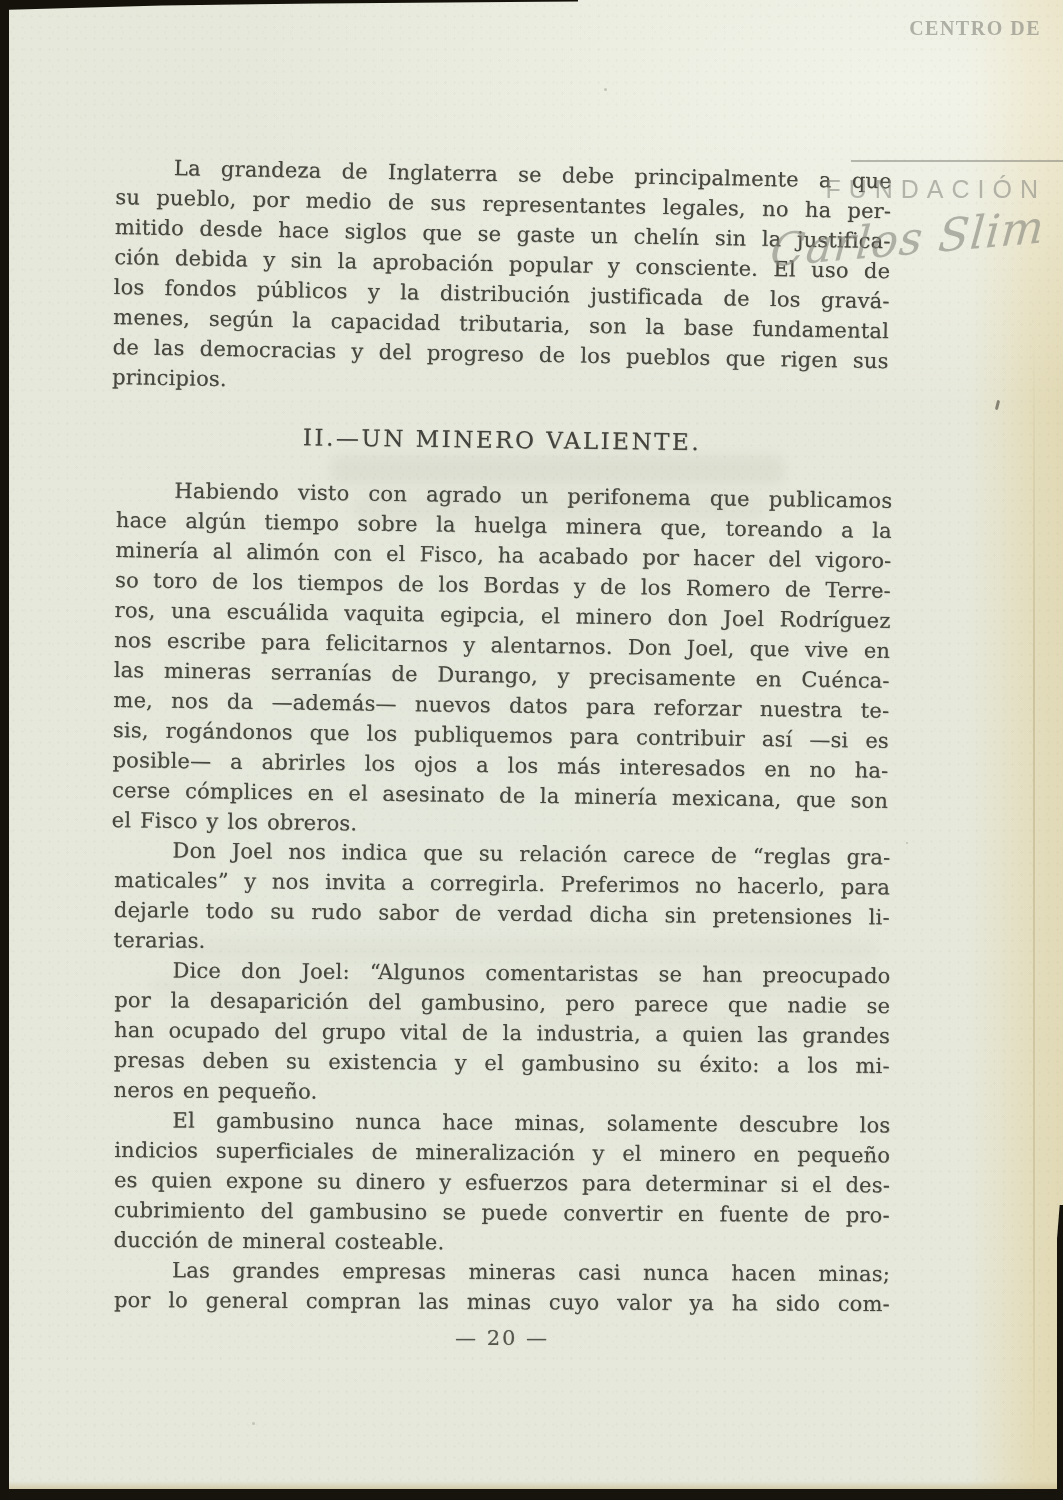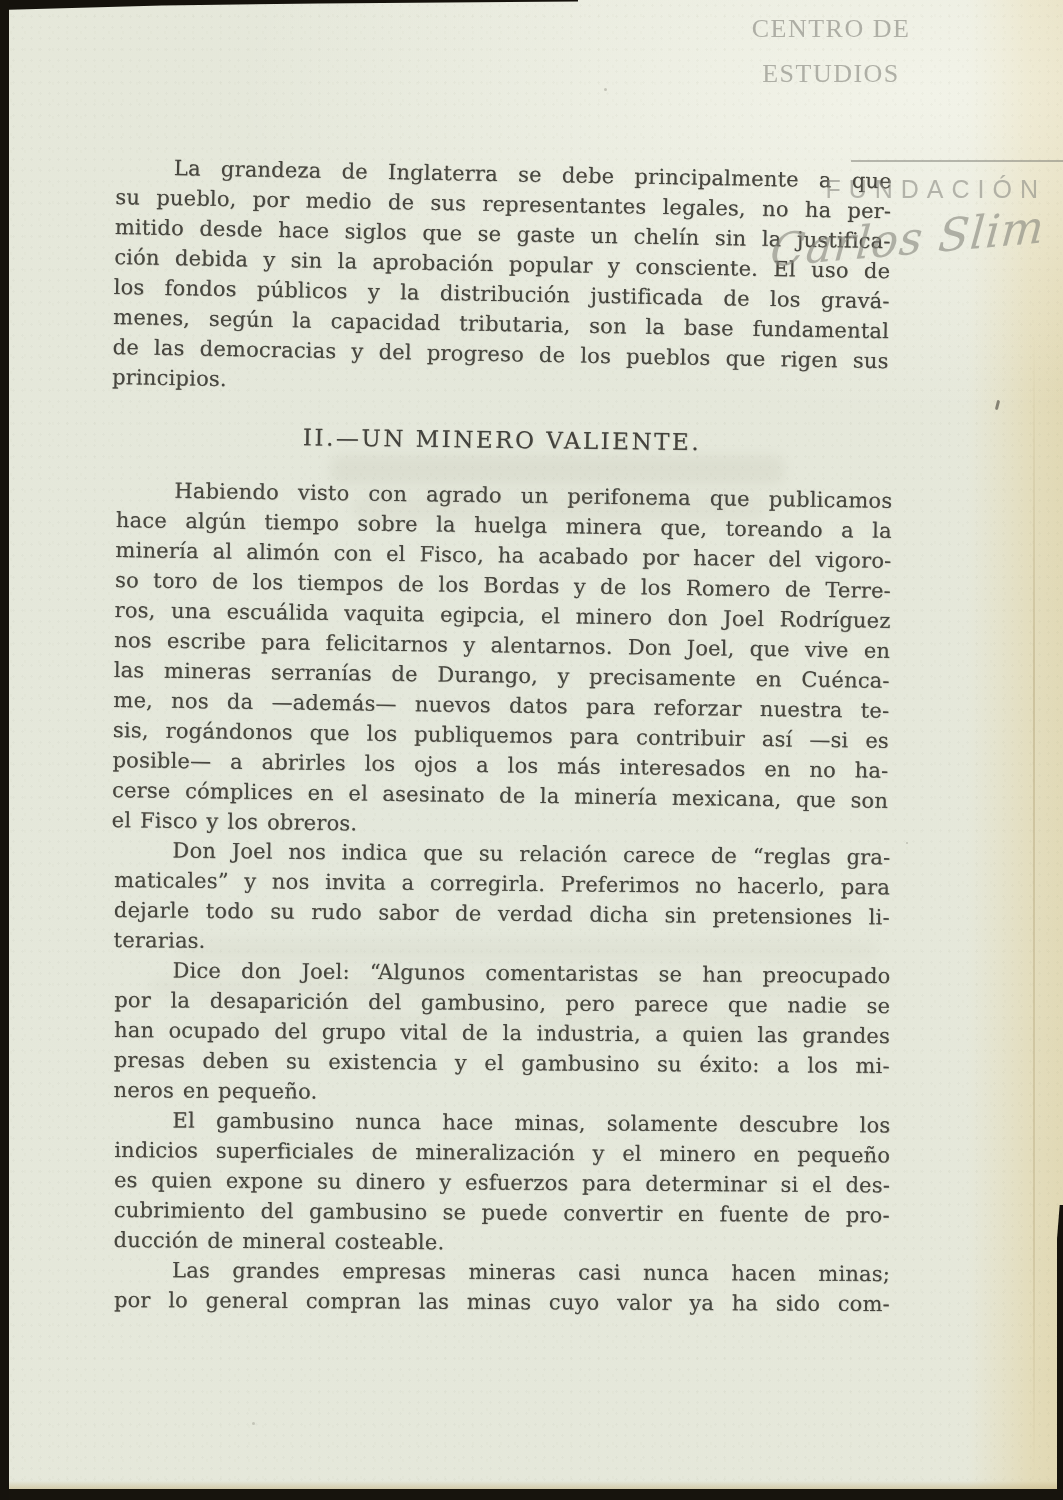--- a/index.html
+++ b/index.html
@@ -49,24 +49,25 @@
   
   .speck{position:absolute;background:rgba(92,90,78,0.7);z-index:3;}
   .s1{left:996px;top:400px;width:3px;height:10px;border-radius:2px;transform:rotate(14deg);}
   .s2{left:604px;top:88px;width:3px;height:3px;border-radius:50%;opacity:.4;}
   .s3{left:252px;top:1422px;width:3px;height:3px;border-radius:50%;opacity:.35;}
   .s4{left:906px;top:842px;width:2px;height:2px;border-radius:50%;opacity:.4;}
 
   
   .wm{position:absolute;z-index:8;pointer-events:none;}
   .wm-org{
-    right:22px;top:6px;width:420px;text-align:center;
+    right:22px;top:6px;width:420px;text-align:right;
     font-family:"Liberation Serif","DejaVu Serif",serif;
-    font-size:26px;line-height:45px;letter-spacing:1.5px;
+    font-size:20px;line-height:45px;letter-spacing:1.5px;
     color:rgba(134,134,126,0.62);
+    font-weight:bold;
   }
   .wm-rule{right:0;top:160px;width:212px;height:2px;background:rgba(122,122,114,0.5);}
   .wm-foundation{
     right:17px;top:175px;
     font-family:Liberation Sans, sans-serif;
     font-size:25px;letter-spacing:8px;font-weight:400;
     color:rgba(142,142,134,0.62);
   }
   .wm-signature{
     right:16px;top:200px;
@@ -118,21 +119,20 @@
   <div class="texture"></div>
 
   <div class="ghost g1"></div>
   <div class="ghost g2"></div>
   <div class="ghost g3"></div>
   <div class="ghost g4"></div>
   <div class="ghost g5"></div>
 
   <div class="wm wm-org">
     <div>CENTRO DE</div>
-    <div>ESTUDIOS</div>
   </div>
   <div class="wm wm-rule"></div>
   <div class="wm wm-foundation">FUNDACIÓN</div>
   <div class="wm wm-signature">Carlos Slim</div>
 
   <div id="document-body">
       <div class="para">
         <div class="line">La grandeza de Inglaterra se debe principalmente a que</div>
         <div class="line">su pueblo, por medio de sus representantes legales, no ha per-</div>
         <div class="line">mitido desde hace siglos que se gaste un chelín sin la justifica-</div>
@@ -176,20 +176,21 @@
         <div class="line">es quien expone su dinero y esfuerzos para determinar si el des-</div>
         <div class="line">cubrimiento del gambusino se puede convertir en fuente de pro-</div>
         <div class="line last">ducción de mineral costeable.</div>
       </div>
       <div class="para">
         <div class="line">Las grandes empresas mineras casi nunca hacen minas;</div>
         <div class="line">por lo general compran las minas cuyo valor ya ha sido com-</div>
       </div>
     </div>
 
+  <div class="page-number">— 20 —</div>
 
   <div class="speck s1"></div>
   <div class="speck s2"></div>
   <div class="speck s3"></div>
   <div class="speck s4"></div>
 
   <div class="crease-right"></div>
   <div class="edge-right-dark"></div>
   <div class="edge-bottom-warm"></div>
   <div class="edge-bottom"></div>

